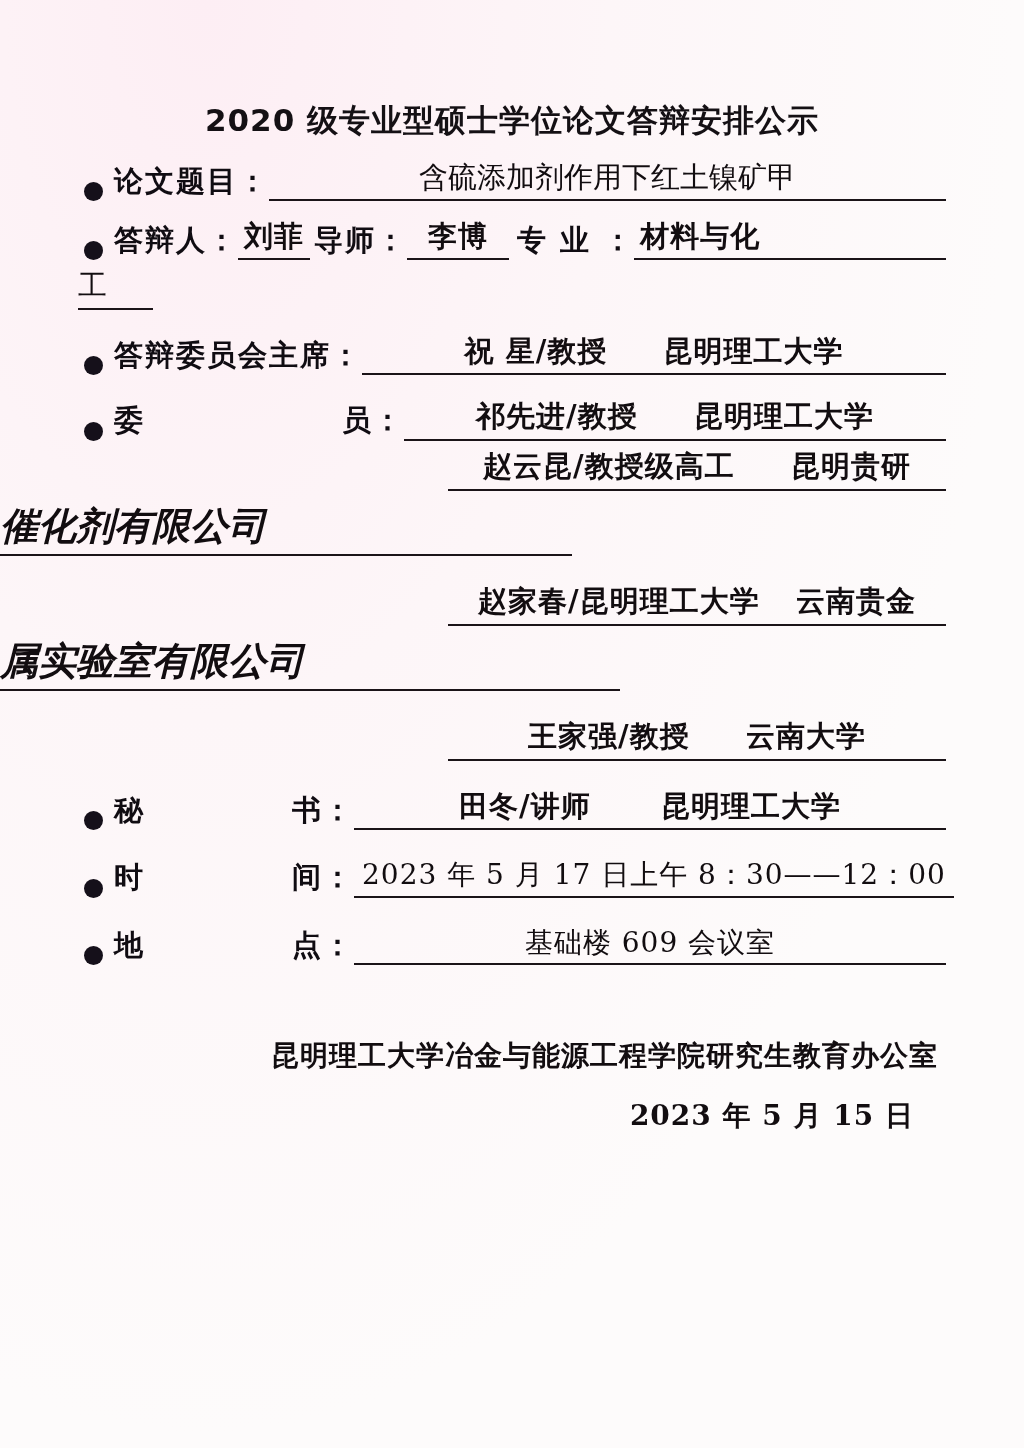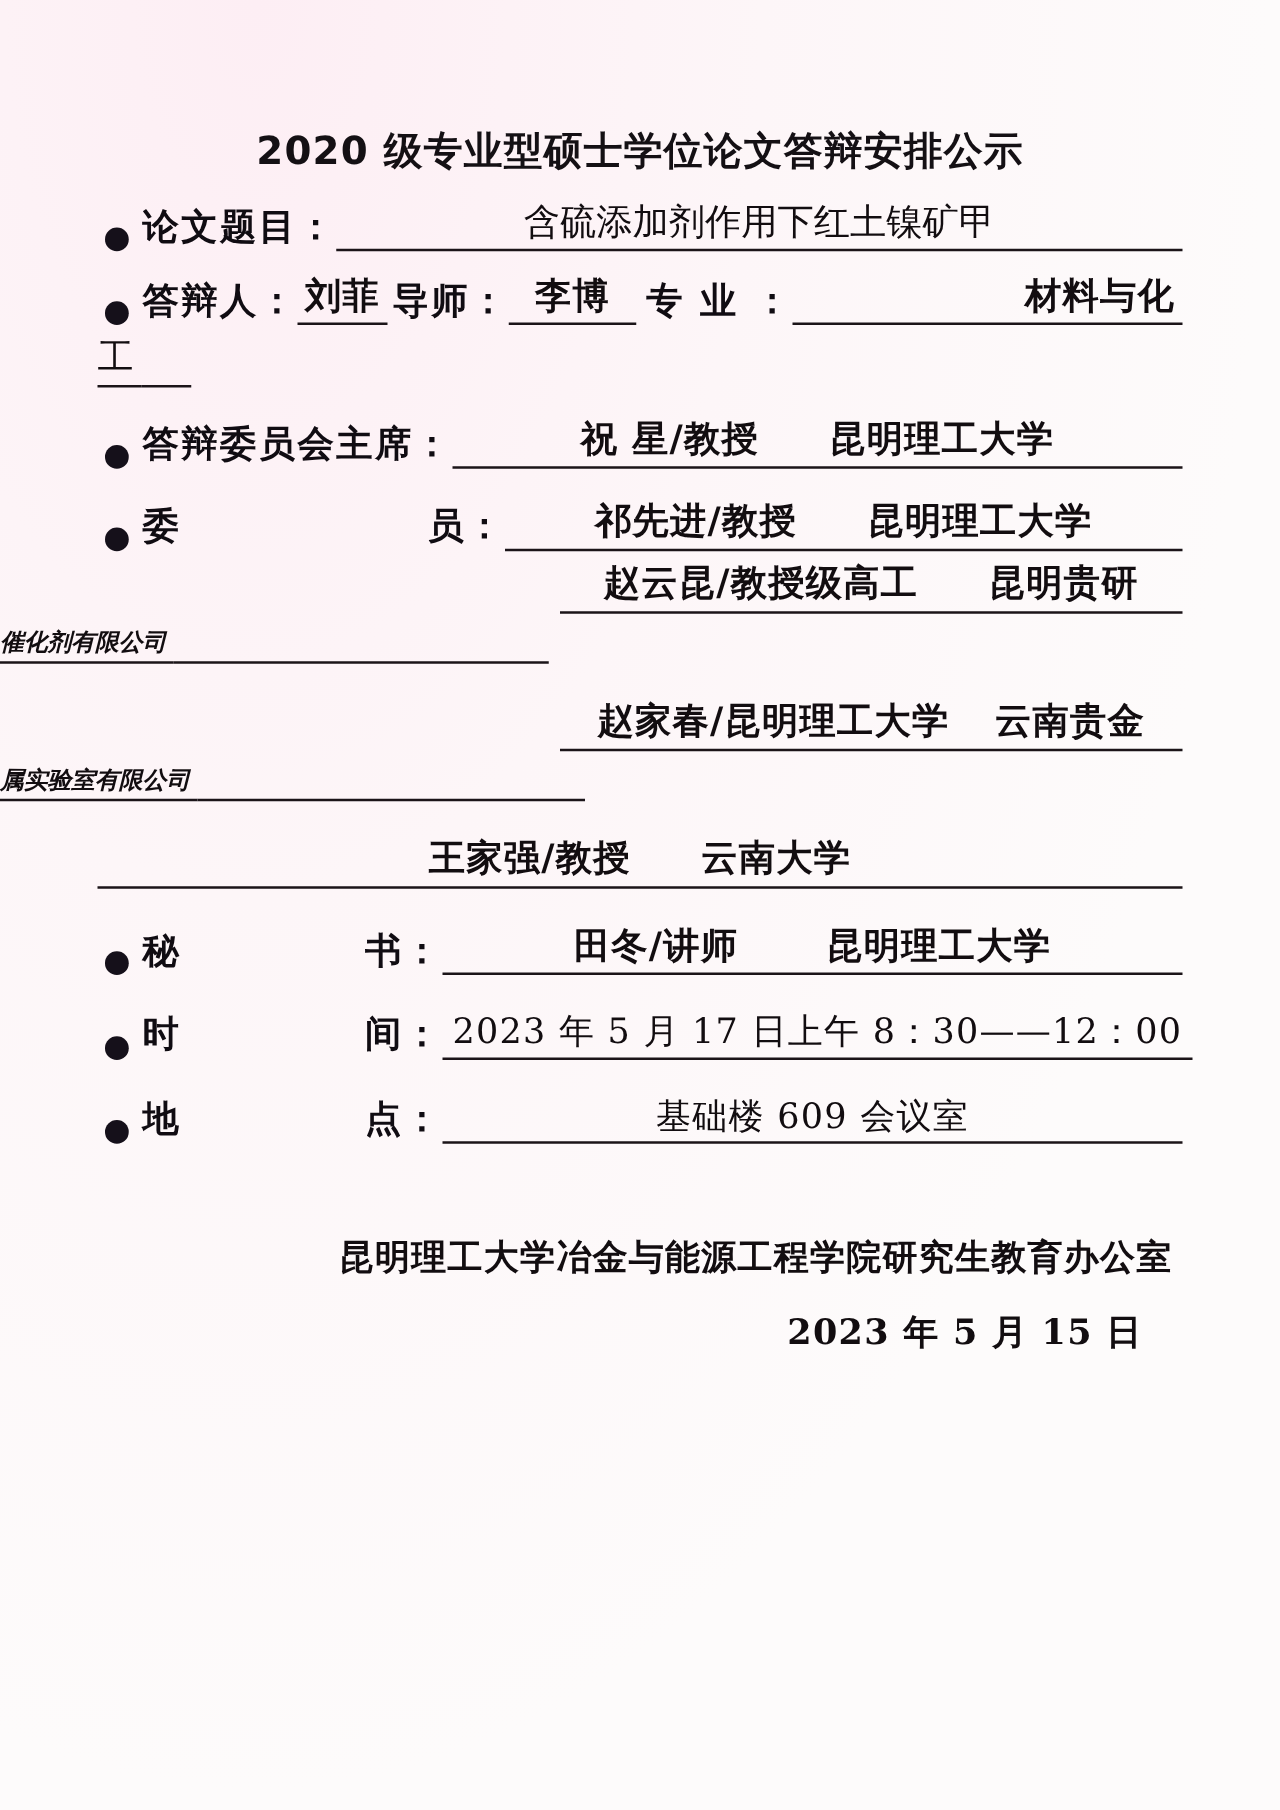--- a/index.html
+++ b/index.html
@@ -81,21 +81,21 @@
     border-bottom: 2px solid #1b1418;
     padding: 0 8px 2px 8px;
     text-align: center;
     white-space: nowrap;
   }
   .value.left {
     text-align: left;
   }
   .cont {
     font-family: Liberation Mono, monospace;
-    font-size: 19px;
+    font-size: 38px;
     font-style: italic;
     font-weight: bold;
     border-bottom: 2px solid #1b1418;
     padding: 0 6px 2px 0;
     white-space: nowrap;
     display: inline-block;
   }
   .cont-row {
     margin-top: 10px;
     display: flex;
@@ -189,21 +189,21 @@
 
     <div class="row">
       <span class="bullet">
           <i></i>
         </span>
       <span class="label">答辩人：</span>
       <span class="u plain">刘菲</span>
       <span class="label" style="margin-left:4px;">导师：</span>
       <span class="u plain" style="min-width:90px;text-align:center;">李博</span>
       <span class="label" style="margin-left:8px;">专 业 ：</span>
-      <span class="u plain" style="flex:1 1 auto;text-align:right;">材料与化</span>
+      <span class="u plain" style="flex:1 1 auto;text-align:left;font-family:Liberation Serif, serif;">材料与化</span>
     </div>
     <div class="title-line2">
       <span class="txt">工</span>
       <span class="tail" style="flex:0 0 40px;"></span>
     </div>
 
     <div class="row" style="margin-top:22px;">
       <span class="bullet">
           <i></i>
         </span>
@@ -251,21 +251,21 @@
         <span>赵家春/昆明理工大学</span>
         <span class="sep" style="width:14px;"></span>
         <span>云南贵金</span>
       </span>
     </div>
     <div class="cont-row">
       <span class="cont" style="margin-left:-78px;">属实验室有限公司</span>
       <span class="filler" style="flex:0 0 310px;"></span>
     </div>
 
-    <div class="member-row" style="margin-top:26px;flex-direction:column;">
+    <div class="member-row" style="margin-top:26px;">
       <span class="indent" style="width:370px;"></span>
       <span class="member-line" style="text-align:center;">
         <span>王家强/教授</span>
         <span class="sep"></span>
         <span>云南大学</span>
       </span>
     </div>
 
     <div class="row" style="margin-top:26px;">
       <span class="bullet">

